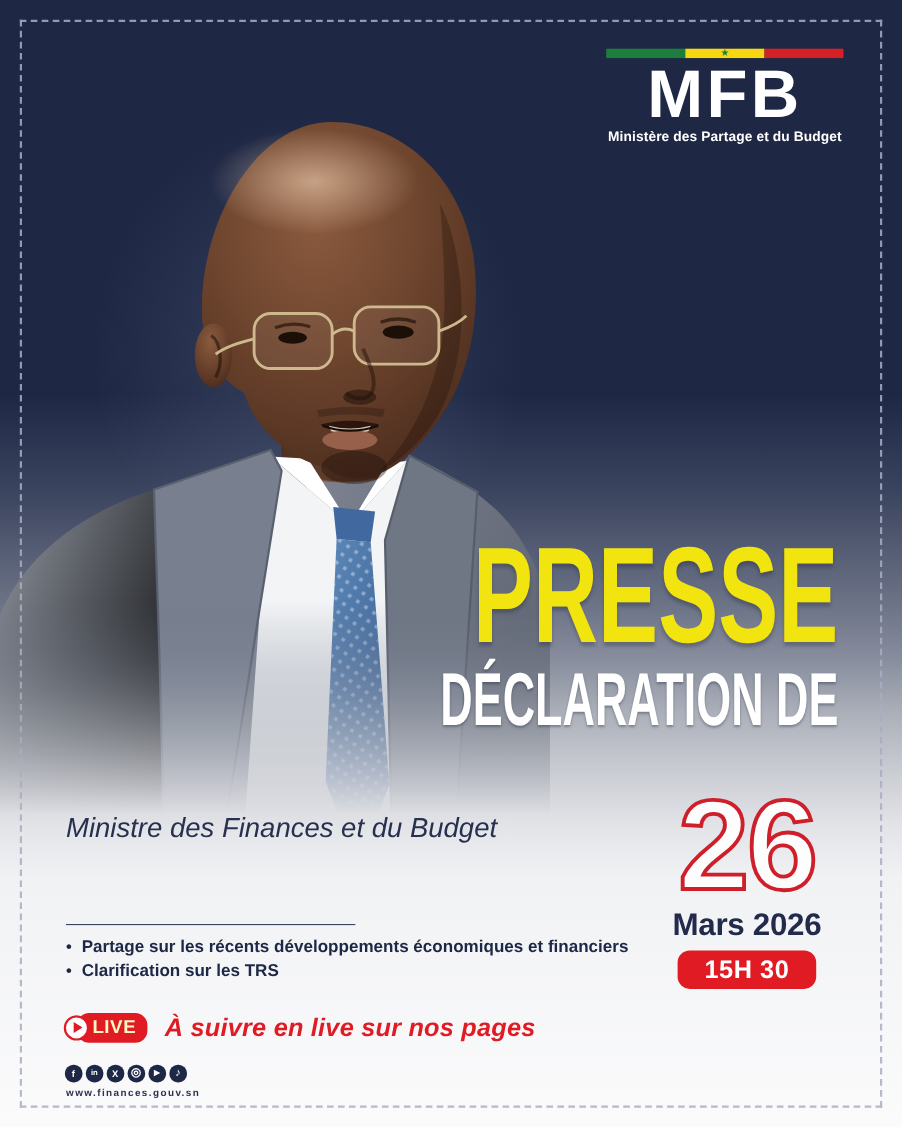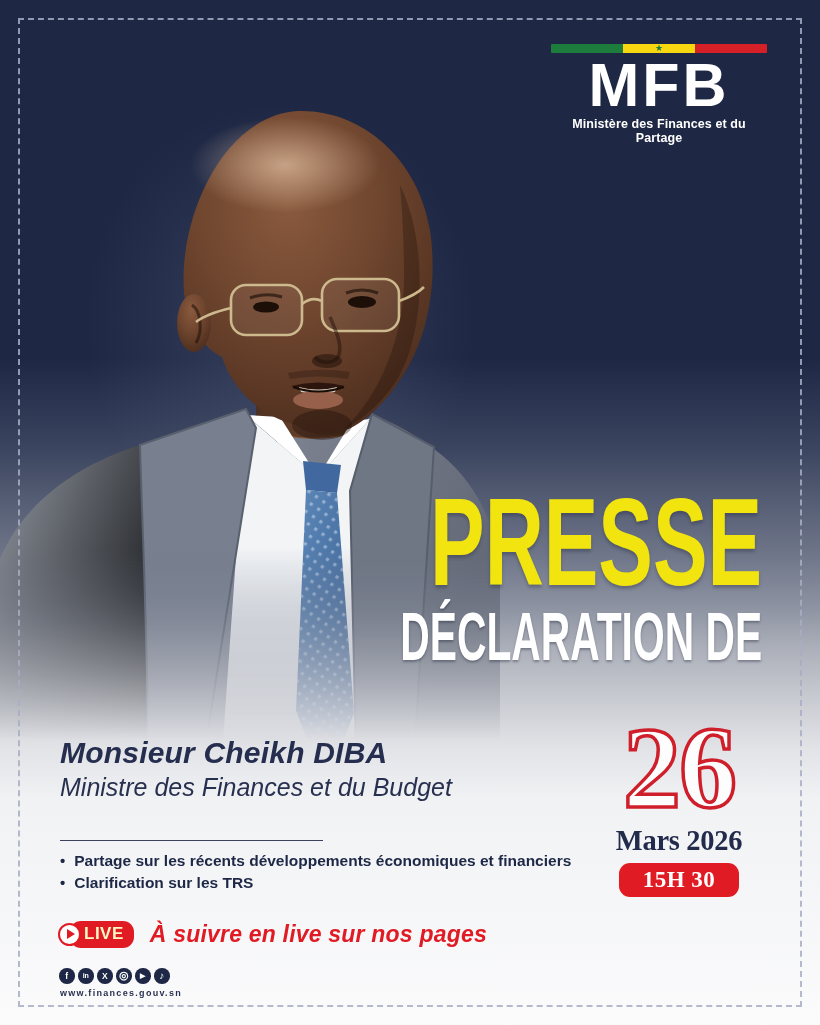--- a/index.html
+++ b/index.html
@@ -111,21 +111,21 @@
     width:15.5px; height:15.5px; border-radius:50%; background:#1e2745;
     color:#fff; display:flex; align-items:center; justify-content:center;
     font-size:8.5px; font-weight:700; line-height:1; cursor:pointer;
   }
   .website{
     position:absolute; left:60px; top:988px; color:#2a3150; font-weight:700;
     font-size:9px; letter-spacing:1.3px; z-index:6;
   }
 
   
-  .event{ position:absolute; right:66px; top:716px; width:150px; text-align:center; z-index:6;font-family:Liberation Serif, serif; }
+  .event{ position:absolute; right:66px; top:716px; width:150px; text-align:center; z-index:6; }
   .event-day{
     font-size:116px; line-height:0.9; font-weight:800; letter-spacing:-2px;
     color:#fdfdfd;
     -webkit-text-stroke:3.5px #cf1f2b;
     text-shadow:0 1px 0 rgba(207,31,43,0.15);
   }
   .event-month{
     color:#222b4c; font-weight:800; font-size:28.5px; margin-top:5px; letter-spacing:-0.3px;
     white-space:nowrap;
   }
@@ -226,30 +226,29 @@
   </div>
 
   <div class="logo">
     <div class="logo-stripe">
       <div class="seg" style="background:#1d7d3d"></div>
       <div class="seg" style="background:#f6d710"></div>
       <div class="seg" style="background:#d62027"></div>
       <span class="star">★</span>
     </div>
     <div class="logo-acronym">MFB</div>
-    <div class="logo-ministry">Ministère des Finances et du Partage</div>
+    <div class="logo-ministry">Ministère des Partage et du Budget</div>
   </div>
 
   <div class="headline">
     <div><span class="headline-line2">PRESSE</span></div>
     <div><span class="headline-line1">DÉCLARATION DE</span></div>
   </div>
 
   <div class="speaker">
-    <div class="speaker-name">Monsieur Cheikh DIBA</div>
     <div class="speaker-role">Ministre des Finances et du Budget</div>
   </div>
 
   <div class="agenda">
     <div class="agenda-rule"></div>
     <div class="agenda-item">
       <span class="dot">•</span>
       <span>Partage sur les récents développements économiques et financiers</span>
     </div>
     <div class="agenda-item">

